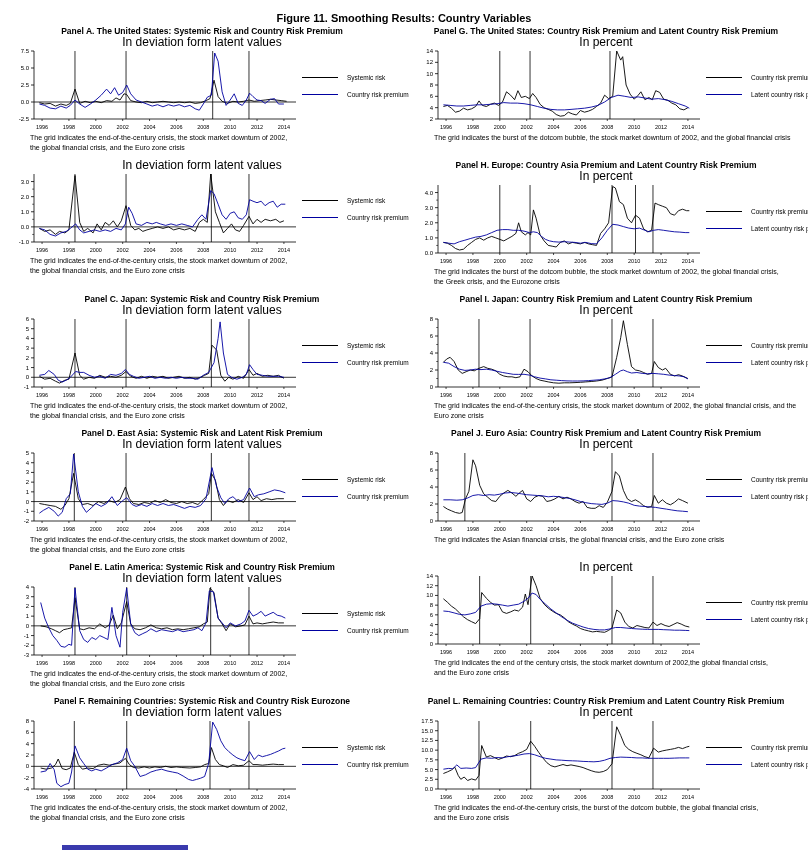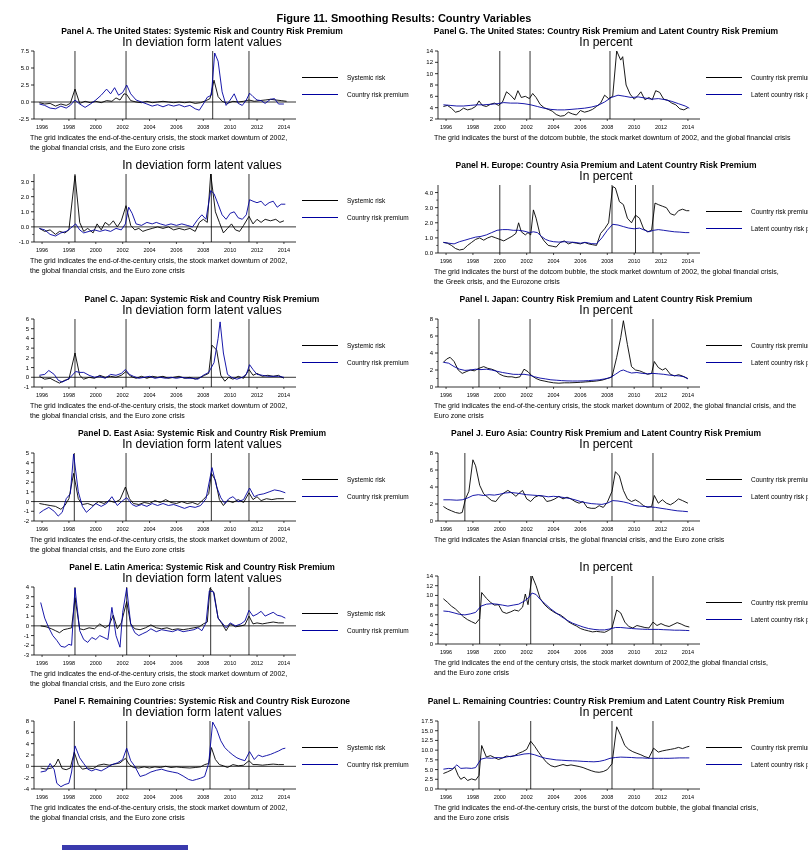--- a/index.html
+++ b/index.html
@@ -394,21 +394,21 @@
         <div class="legend-item">
           <span class="swatch" style="border-top-color: rgb(0, 0, 160);"></span>
           <span class="legend-label">Latent country risk premium</span>
         </div>
       </div>
     </div>
     <div class="caption">The grid indicates the end-of-the-century crisis, the stock market downturn of 2002, the global financial crisis, and the Euro zone crisis</div>
   </div>
 
   <div class="panel">
-    <div class="panel-title">Panel D. East Asia: Systemic Risk and Country Risk Premium</div>
+    <div class="panel-title">Panel D. East Asia: Systemic Risk and Latent Risk Premium</div>
     <div class="panel-subtitle">In deviation form latent values</div>
     <div class="chart-row">
       <svg class="chart" width="292" height="86" viewBox="0 0 292 86">
           <line x1="26" y1="4" x2="26" y2="72" stroke="#000" stroke-width="0.8"></line>
           <line x1="26" y1="72" x2="288" y2="72" stroke="#000" stroke-width="0.8"></line>
           <line x1="23" y1="4" x2="26" y2="4" stroke="#000" stroke-width="0.8"></line>
           <text x="21" y="6" text-anchor="end" font-size="6" font-family="Liberation Sans, sans-serif">5</text>
           <line x1="23" y1="13.714285714285714" x2="26" y2="13.714285714285714" stroke="#000" stroke-width="0.8"></line>
           <text x="21" y="15.714285714285714" text-anchor="end" font-size="6" font-family="Liberation Sans, sans-serif">4</text>
           <line x1="23" y1="23.428571428571427" x2="26" y2="23.428571428571427" stroke="#000" stroke-width="0.8"></line>

